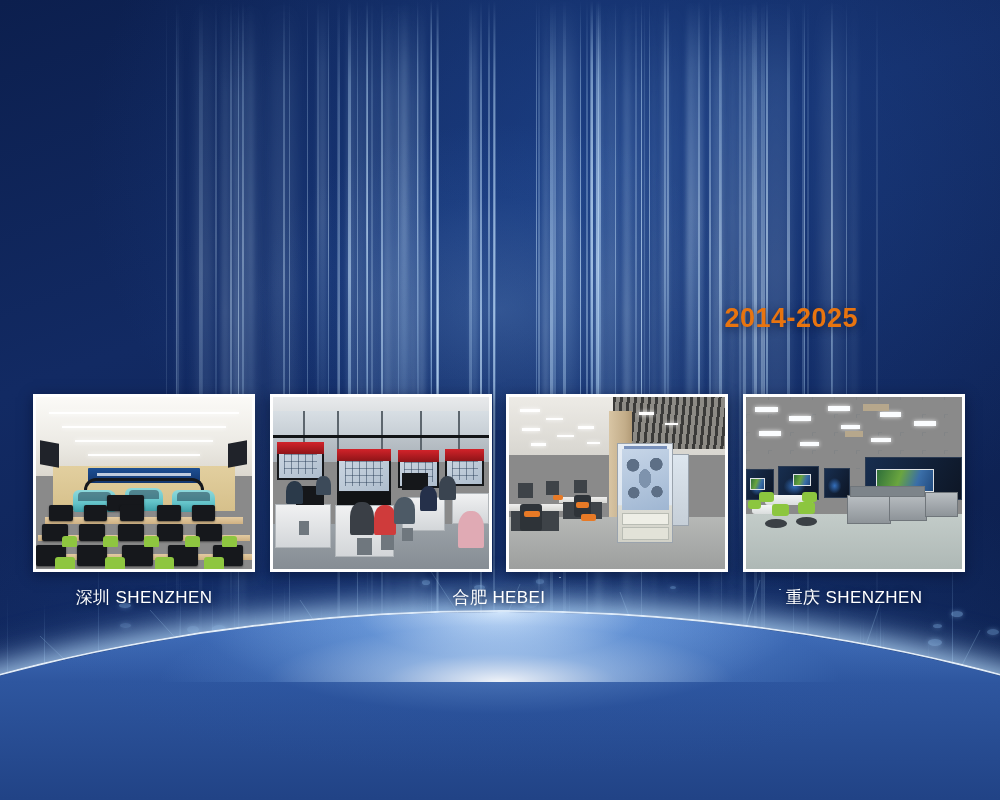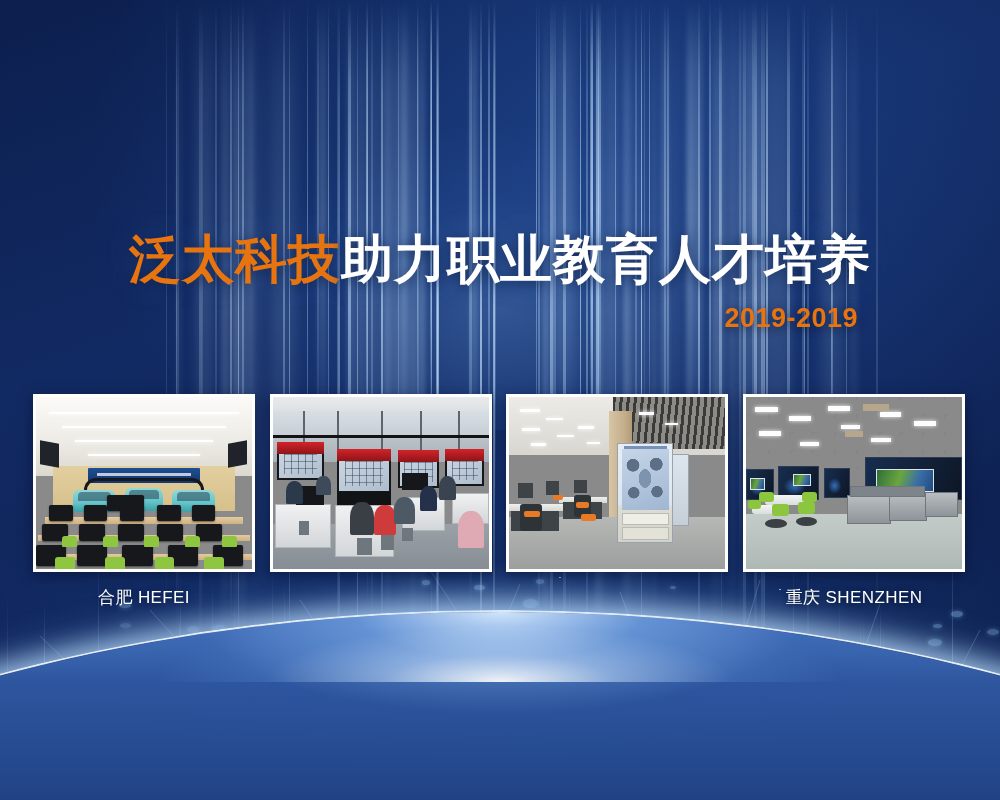--- a/index.html
+++ b/index.html
@@ -391,25 +391,22 @@
           <path d="M980 90 L900 246"></path>
             <path d="M430 30 L560 230"></path>
         </g>
       </svg>
     <span class="node" style="width: 7.9px; height: 4.5px; left: 536px; top: 39px; opacity: 0.62;"></span><span class="node" style="width: 14.9px; height: 7.2px; left: 694px; top: 18px; opacity: 0.57;"></span><span class="node" style="width: 13.7px; height: 6.9px; left: 928px; top: 99px; opacity: 0.67;"></span><span class="node" style="width: 10.8px; height: 6.5px; left: 533px; top: 72px; opacity: 0.78;"></span><span class="node" style="width: 12.4px; height: 5.4px; left: 290px; top: 110px; opacity: 0.62;"></span><span class="node" style="width: 12.2px; height: 6.2px; left: 987px; top: 89px; opacity: 0.61;"></span><span class="node" style="width: 10.7px; height: 5.2px; left: 474px; top: 45px; opacity: 0.71;"></span><span class="node" style="width: 9.3px; height: 4.4px; left: 933px; top: 84px; opacity: 0.65;"></span><span class="node" style="width: 12.4px; height: 7.2px; left: 187px; top: 86px; opacity: 0.37;"></span><span class="node" style="width: 11.4px; height: 6px; left: 271px; top: 93px; opacity: 0.59;"></span><span class="node" style="width: 13.8px; height: 8.3px; left: 75px; top: 3px; opacity: 0.55;"></span><span class="node" style="width: 5.7px; height: 2.6px; left: 694px; top: 86px; opacity: 0.58;"></span><span class="node" style="width: 6.9px; height: 4.3px; left: 426px; top: 143px; opacity: 0.76;"></span><span class="node" style="width: 12px; height: 5.1px; left: 119px; top: 63px; opacity: 0.78;"></span><span class="node" style="width: 15.3px; height: 7.8px; left: 579px; top: 100px; opacity: 0.31;"></span><span class="node" style="width: 8.1px; height: 4px; left: 892px; top: 10px; opacity: 0.35;"></span><span class="node" style="width: 11.5px; height: 5.1px; left: 628px; top: 27px; opacity: 0.44;"></span><span class="node" style="width: 10.9px; height: 5px; left: 120px; top: 83px; opacity: 0.36;"></span><span class="node" style="width: 8.9px; height: 4.8px; left: 444px; top: 134px; opacity: 0.71;"></span><span class="node" style="width: 9.4px; height: 5.2px; left: 726px; top: 95px; opacity: 0.53;"></span><span class="node" style="width: 9.9px; height: 6px; left: 665px; top: 112px; opacity: 0.43;"></span><span class="node" style="width: 12.1px; height: 6px; left: 951px; top: 71px; opacity: 0.74;"></span><span class="node" style="width: 6.3px; height: 3.4px; left: 670px; top: 46px; opacity: 0.59;"></span><span class="node" style="width: 14.4px; height: 8.3px; left: 212px; top: 85px; opacity: 0.4;"></span><span class="node" style="width: 15.3px; height: 8.8px; left: 523px; top: 59px; opacity: 0.52;"></span><span class="node" style="width: 9.6px; height: 4.1px; left: 839px; top: 131px; opacity: 0.44;"></span><span class="node" style="width: 15.7px; height: 8.8px; left: 311px; top: 134px; opacity: 0.55;"></span><span class="node" style="width: 9.8px; height: 5.7px; left: 838px; top: 128px; opacity: 0.42;"></span><span class="node" style="width: 10.8px; height: 5.8px; left: 670px; top: 124px; opacity: 0.8;"></span><span class="node" style="width: 15.9px; height: 8.5px; left: 554px; top: 89px; opacity: 0.65;"></span><span class="node" style="width: 12.9px; height: 6.7px; left: 381px; top: 20px; opacity: 0.34;"></span><span class="node" style="width: 8.1px; height: 4.8px; left: 422px; top: 40px; opacity: 0.72;"></span><span class="node" style="width: 11.4px; height: 6.3px; left: 60px; top: 150px; opacity: 0.32;"></span><span class="node" style="width: 11.4px; height: 5.8px; left: 435px; top: 121px; opacity: 0.72;"></span><span class="node" style="width: 6.7px; height: 3.1px; left: 147px; top: 111px; opacity: 0.63;"></span><span class="node" style="width: 5.4px; height: 2.6px; left: 562px; top: 142px; opacity: 0.45;"></span><span class="node" style="width: 12.4px; height: 6.1px; left: 697px; top: 117px; opacity: 0.36;"></span><span class="node" style="width: 6.8px; height: 4.2px; left: 566px; top: 10px; opacity: 0.33;"></span><span class="node" style="width: 6.1px; height: 3px; left: 132px; top: 149px; opacity: 0.7;"></span><span class="node" style="width: 12.4px; height: 5.7px; left: 297px; top: 101px; opacity: 0.72;"></span><span class="node" style="width: 7.4px; height: 4.4px; left: 541px; top: 89px; opacity: 0.33;"></span><span class="node" style="width: 15.5px; height: 8.5px; left: 669px; top: 84px; opacity: 0.75;"></span><span class="beam" style="left: 212px; height: 122px; top: 35px; opacity: 0.37;"></span><span class="beam" style="left: 883px; height: 106px; top: 87px; opacity: 0.5;"></span><span class="beam" style="left: 255px; height: 69px; top: 73px; opacity: 0.45;"></span><span class="beam" style="left: 876px; height: 87px; top: 90px; opacity: 0.45;"></span><span class="beam" style="left: 265px; height: 83px; top: 92px; opacity: 0.41;"></span><span class="beam" style="left: 415px; height: 59px; top: 82px; opacity: 0.58;"></span><span class="beam" style="left: 272px; height: 168px; top: 26px; opacity: 0.58;"></span><span class="beam" style="left: 860px; height: 54px; top: 83px; opacity: 0.49;"></span><span class="beam" style="left: 427px; height: 107px; top: 52px; opacity: 0.6;"></span><span class="beam" style="left: 880px; height: 63px; top: 66px; opacity: 0.47;"></span><span class="beam" style="left: 385px; height: 88px; top: 76px; opacity: 0.4;"></span><span class="beam" style="left: 569px; height: 121px; top: 35px; opacity: 0.49;"></span><span class="beam" style="left: 234px; height: 105px; top: 63px; opacity: 0.61;"></span><span class="beam" style="left: 863px; height: 81px; top: 78px; opacity: 0.28;"></span><span class="beam" style="left: 431px; height: 100px; top: 35px; opacity: 0.58;"></span><span class="beam" style="left: 793px; height: 137px; top: 10px; opacity: 0.36;"></span><span class="beam" style="left: 239px; height: 164px; top: 59px; opacity: 0.32;"></span><span class="beam" style="left: 180px; height: 167px; top: 30px; opacity: 0.58;"></span><span class="beam" style="left: 839px; height: 116px; top: 60px; opacity: 0.43;"></span><span class="beam" style="left: 401px; height: 121px; top: 62px; opacity: 0.66;"></span><span class="beam" style="left: 206px; height: 61px; top: 95px; opacity: 0.57;"></span><span class="beam" style="left: 321px; height: 110px; top: 64px; opacity: 0.63;"></span><span class="beam" style="left: 284px; height: 116px; top: 45px; opacity: 0.59;"></span><span class="beam" style="left: 7px; height: 87px; top: 54px; opacity: 0.25;"></span><span class="beam" style="left: 757px; height: 123px; top: 75px; opacity: 0.31;"></span><span class="beam" style="left: 44px; height: 100px; top: 63px; opacity: 0.69;"></span><span class="beam" style="left: 519px; height: 78px; top: 84px; opacity: 0.6;"></span><span class="beam" style="left: 388px; height: 135px; top: 61px; opacity: 0.42;"></span><span class="beam" style="left: 306px; height: 62px; top: 82px; opacity: 0.29;"></span><span class="beam" style="left: 479px; height: 139px; top: 76px; opacity: 0.35;"></span><span class="beam" style="left: 179px; height: 55px; top: 75px; opacity: 0.49;"></span><span class="beam" style="left: 98px; height: 156px; top: -12px; opacity: 0.35;"></span><span class="beam" style="left: 928px; height: 74px; top: 97px; opacity: 0.4;"></span><span class="beam" style="left: 952px; height: 162px; top: -24px; opacity: 0.48;"></span></div>
     <div class="globe-body"></div>
     <div class="globe-rim"></div>
     <div class="horizon-glow"></div>
   </div>
 
-  <div class="headline">
-    <span class="brand">泛太科技</span><span class="rest">助力职业教育人才培养</span>
-  </div>
-
-  <div class="subline">2019-2019</div>
+
+  <div class="subline">2014-2025</div>
 
   <div id="gallery">
 
     <div class="shot">
       <div class="frame p1">
         <div class="ceiling"></div>
         <div class="cstrip" style="left:6%;right:6%;top:9%"></div>
         <div class="cstrip" style="left:12%;right:12%;top:17%"></div>
         <div class="cstrip" style="left:18%;right:18%;top:25%"></div>
         <div class="cstrip" style="left:24%;right:24%;top:33%"></div>
@@ -570,17 +567,18 @@
         <div class="machine" style="left:47%;width:20%;top:57%;height:17%"></div>
         <div class="machine" style="left:66%;width:18%;top:56%;height:16%"></div>
         <div class="machine" style="left:83%;width:15%;top:55%;height:15%"></div>
         <div class="machine" style="left:48%;width:35%;top:52%;height:6%;background:#7d848a"></div>
       </div>
     </div>
 
   </div>
 
   <div id="captions">
-    <div class="cap">合肥  HEFEI</div>
+    <div class="cap">深圳  SHENZHEN</div>
+    <div class="cap">合肥  HEBEI</div>
     <div class="cap">重庆  SHENZHEN</div>
   </div>
 
 </div>
 
 </body></html>

